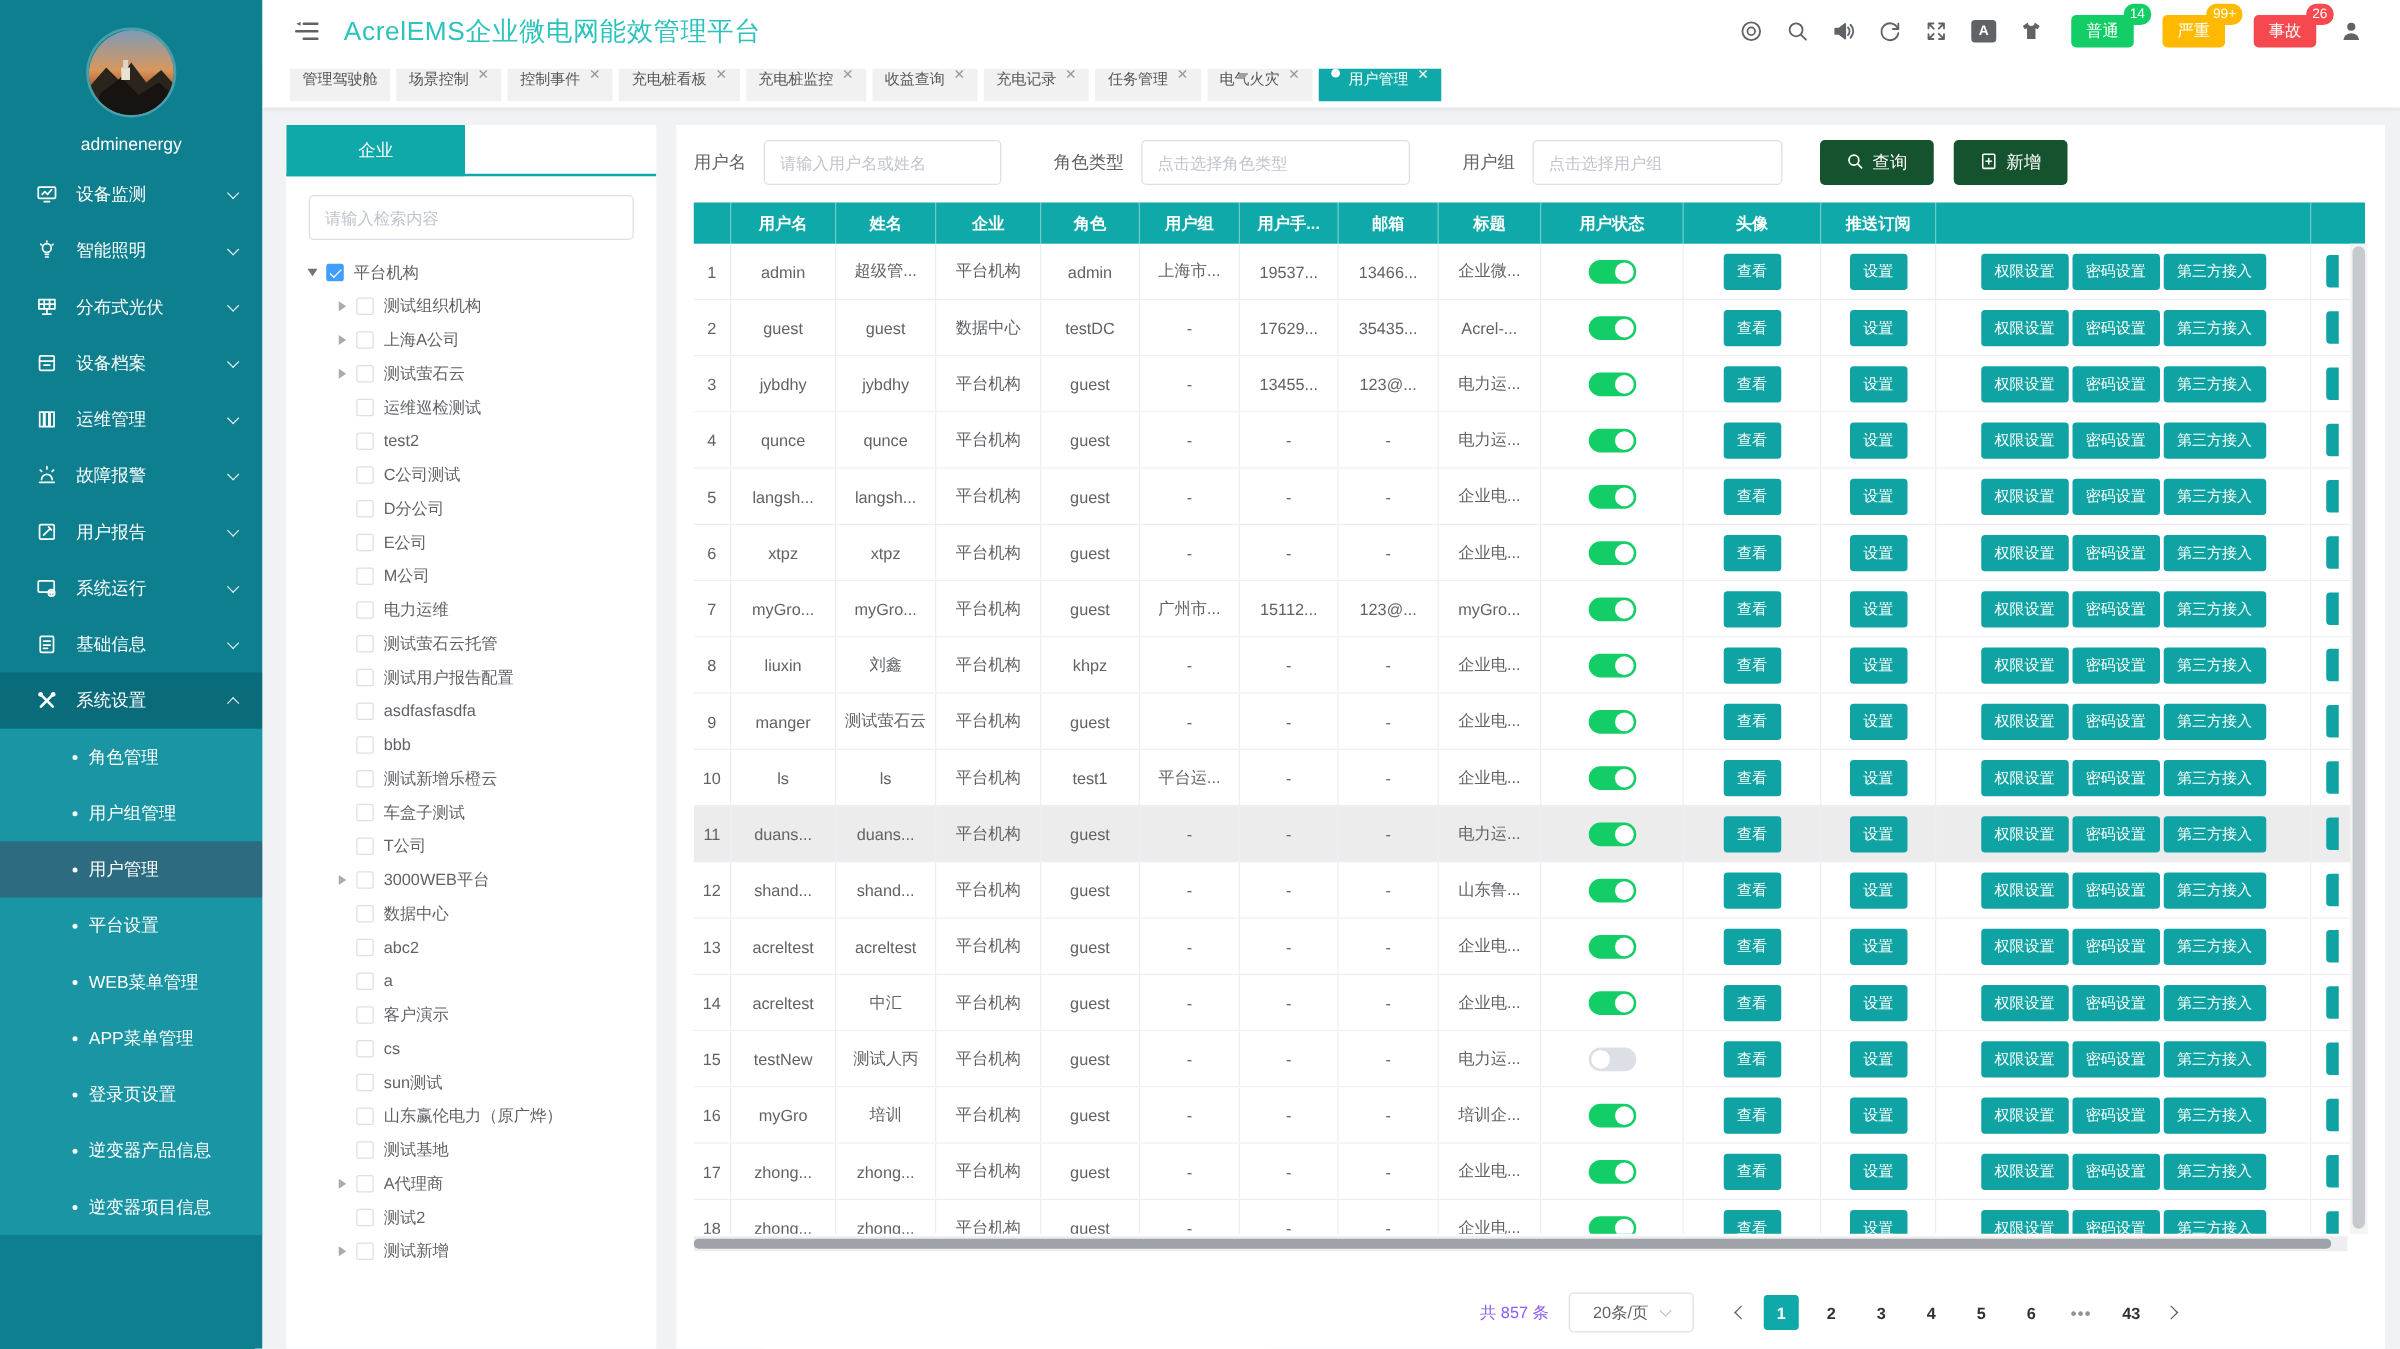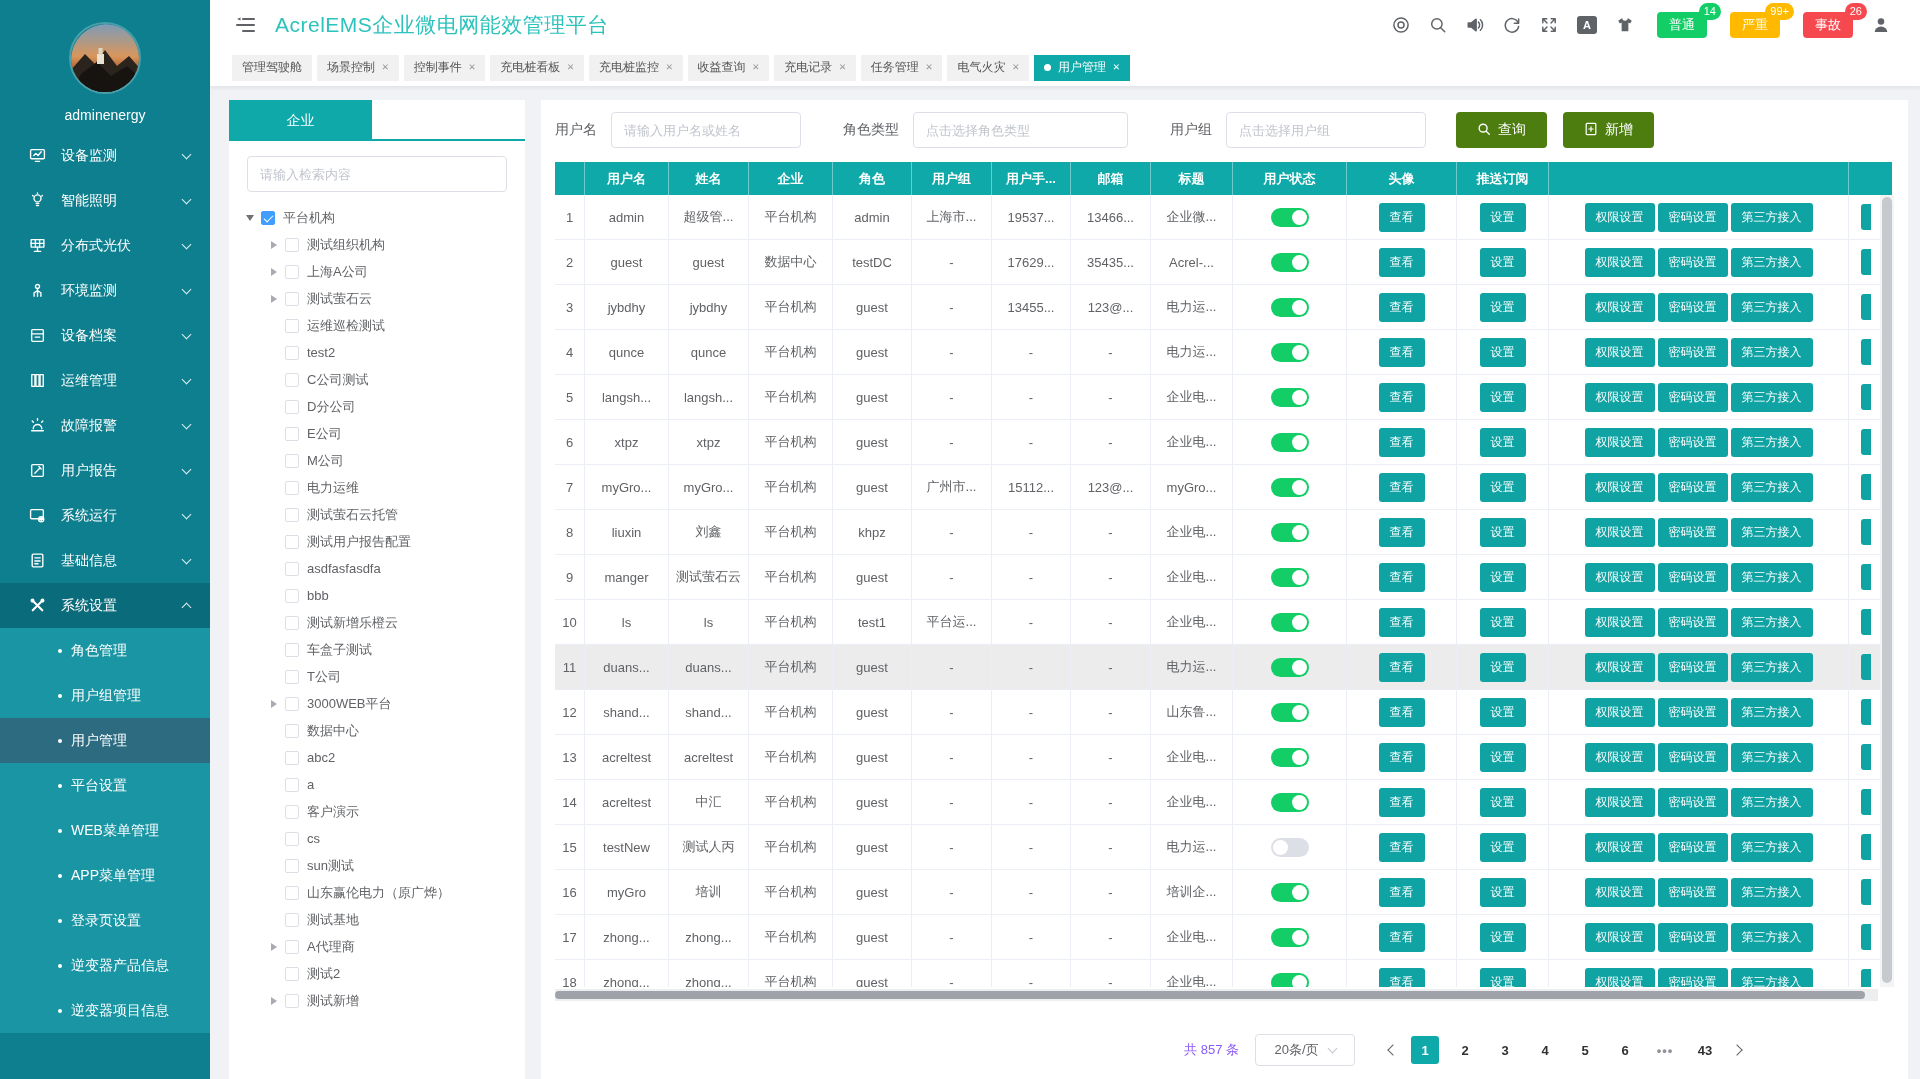--- a/index.html
+++ b/index.html
@@ -27,21 +27,21 @@
   .topbar { height:49px; background:#fff; display:flex; align-items:center; padding:0 30px 0 26px; flex-shrink:0; }
   .hamburger { color:#606266; cursor:pointer; display:flex; }
   .app-title { color:#2cc3bc; font-size:21px; font-weight:500; margin-left:20px; letter-spacing:.5px; white-space:nowrap; }
   .top-icons { margin-left:auto; display:flex; align-items:center; gap:19px; color:#5f6368; }
   .tic { cursor:pointer; display:flex; align-items:center; }
   .trans-icon { width:20px; height:18px; background:#5f6368; color:#fff; border-radius:3px; font-size:11px; font-weight:bold; display:flex; align-items:center; justify-content:center; }
   .alarm-badge { position:relative; height:26px; border-radius:4px; color:#fff; font-size:13px; display:flex; align-items:center; padding:0 12px; cursor:pointer; margin-left:4px; }
   .alarm-badge .bubble { position:absolute; top:-9px; right:-14px; height:17px; min-width:17px; padding:0 5px; border-radius:9px; font-size:11px; line-height:17px; color:#fff; text-align:center; }
 
   .tabbar { height:38px; background:#fff; border-bottom:1px solid #e4e7ea; box-shadow:0 2px 3px rgba(0,0,0,.05); display:flex; align-items:center; padding-left:22px; gap:5px; flex-shrink:0; position:relative; z-index:2; }
-  .tab { background:#f1f1f1; color:#555; font-size:12px; height:26px; display:flex; align-items:center; gap:7px; padding:0 10px; cursor:pointer; white-space:nowrap;font-family:Liberation Mono, monospace; }
+  .tab { background:#f1f1f1; color:#555; font-size:12px; height:26px; display:flex; align-items:flex-start; gap:7px; padding:0 10px; cursor:pointer; white-space:nowrap; }
   .tab .x { color:#999; font-size:11px; line-height:1; }
   .tab.active { background:#0fa9a9; color:#fff; }
   .tab.active .x { color:#fff; }
   .tab.active .adot { width:7px; height:7px; border-radius:50%; background:#fff; }
 
   .content { flex:1; background:#f0f2f5; padding:13px 12px 0 19px; display:flex; gap:16px; overflow:hidden; }
 
   
   .tree-card { width:296px; background:#fff; flex-shrink:0; display:flex; flex-direction:column; overflow:hidden; }
   .tree-tabs { height:41px; border-bottom:2px solid #0fa9a9; flex-shrink:0; }
@@ -59,21 +59,21 @@
   .tree-label { font-size:13px; color:#606266; white-space:nowrap; }
   .tree-row.lvl1 { margin-left:24px; }
 
   
   .main-card { flex:1; background:#fff; display:flex; flex-direction:column; padding:12px 0 0 14px; position:relative; overflow:hidden; min-width:0; }
   .filter-row { display:flex; align-items:center; margin-bottom:14px; flex-shrink:0; }
   .filter-row label { font-size:14px; color:#606266; white-space:nowrap; }
   .f-input { height:36px; border:1px solid #dcdfe6; border-radius:4px; padding:0 12px; font-size:13px; color:#606266; outline:none; margin-left:14px; font-family:inherit; }
   .f-input::placeholder { color:#c0c4cc; }
   .gap40 { width:42px; flex-shrink:0; }
-  .btn-primary { height:36px; background:#4d7c0f; color:#fff; border:none; border-radius:4px; font-size:14px; display:flex; align-items:center; gap:7px; padding:0 21px; cursor:pointer; font-family:inherit; }
+  .btn-primary { height:36px; background:#14532d; color:#fff; border:none; border-radius:4px; font-size:14px; display:flex; align-items:center; gap:7px; padding:0 21px; cursor:pointer; font-family:inherit; }
   .btn-query { margin-left:30px; }
   .btn-add { margin-left:16px; }
 
   .table-wrap { --cols:30px 84px 80px 84px 79px 80px 79px 80px 82px 114px 110px 92px 300px 43px; flex-shrink:0; }
   .thead { display:grid; grid-template-columns:var(--cols); height:33px; background:#0fa9a9; width:1337px; }
   .thead .hc { color:#fff; font-size:13px; font-weight:bold; display:flex; align-items:center; justify-content:center; border-right:1px solid rgba(255,255,255,.4); overflow:hidden; white-space:nowrap; }
   .thead .hc:last-child { border-right:none; }
   .tbody { height:792px; overflow:hidden; width:1337px; }
   .trow { display:grid; grid-template-columns:var(--cols); height:45px; border-bottom:1px solid #ebeef5; background:#fff; }
   .trow.hl { background:#ececec; }
@@ -150,30 +150,20 @@
     <span class="chev"></span>
         </div>
         <div class="nav-item">
           <span class="nicon">
             <svg width="17" height="17" viewBox="0 0 16 16" fill="none" stroke="currentColor" stroke-width="1.3" stroke-linecap="round" stroke-linejoin="round">
               <rect x="2" y="2.5" width="12" height="7"></rect>
               <path d="M6 2.5v7M10 2.5v7M2 6h12M8 9.5V13M5 13.5h6"></path>
             </svg>
           </span>
     <span>分布式光伏</span>
-    <span class="chev"></span>
-        </div>
-        <div class="nav-item">
-          <span class="nicon">
-            <svg width="17" height="17" viewBox="0 0 16 16" fill="none" stroke="currentColor" stroke-width="1.3" stroke-linecap="round" stroke-linejoin="round">
-              <circle cx="8" cy="4.2" r="1.9"></circle>
-              <path d="M8 6.1v4.4M8 8.2l-3.2 1.9M8 8.2l3.2 1.9M4.8 10.1v3.4M11.2 10.1v3.4M8 10.5v3"></path>
-            </svg>
-          </span>
-    <span>环境监测</span>
     <span class="chev"></span>
         </div>
         <div class="nav-item">
           <span class="nicon">
             <svg width="17" height="17" viewBox="0 0 16 16" fill="none" stroke="currentColor" stroke-width="1.3" stroke-linecap="round" stroke-linejoin="round">
               <rect x="2.5" y="2.5" width="11" height="11" rx="1"></rect>
               <path d="M2.5 6.5h11M5.8 9.5h4.4"></path>
             </svg>
           </span>
     <span>设备档案</span>

